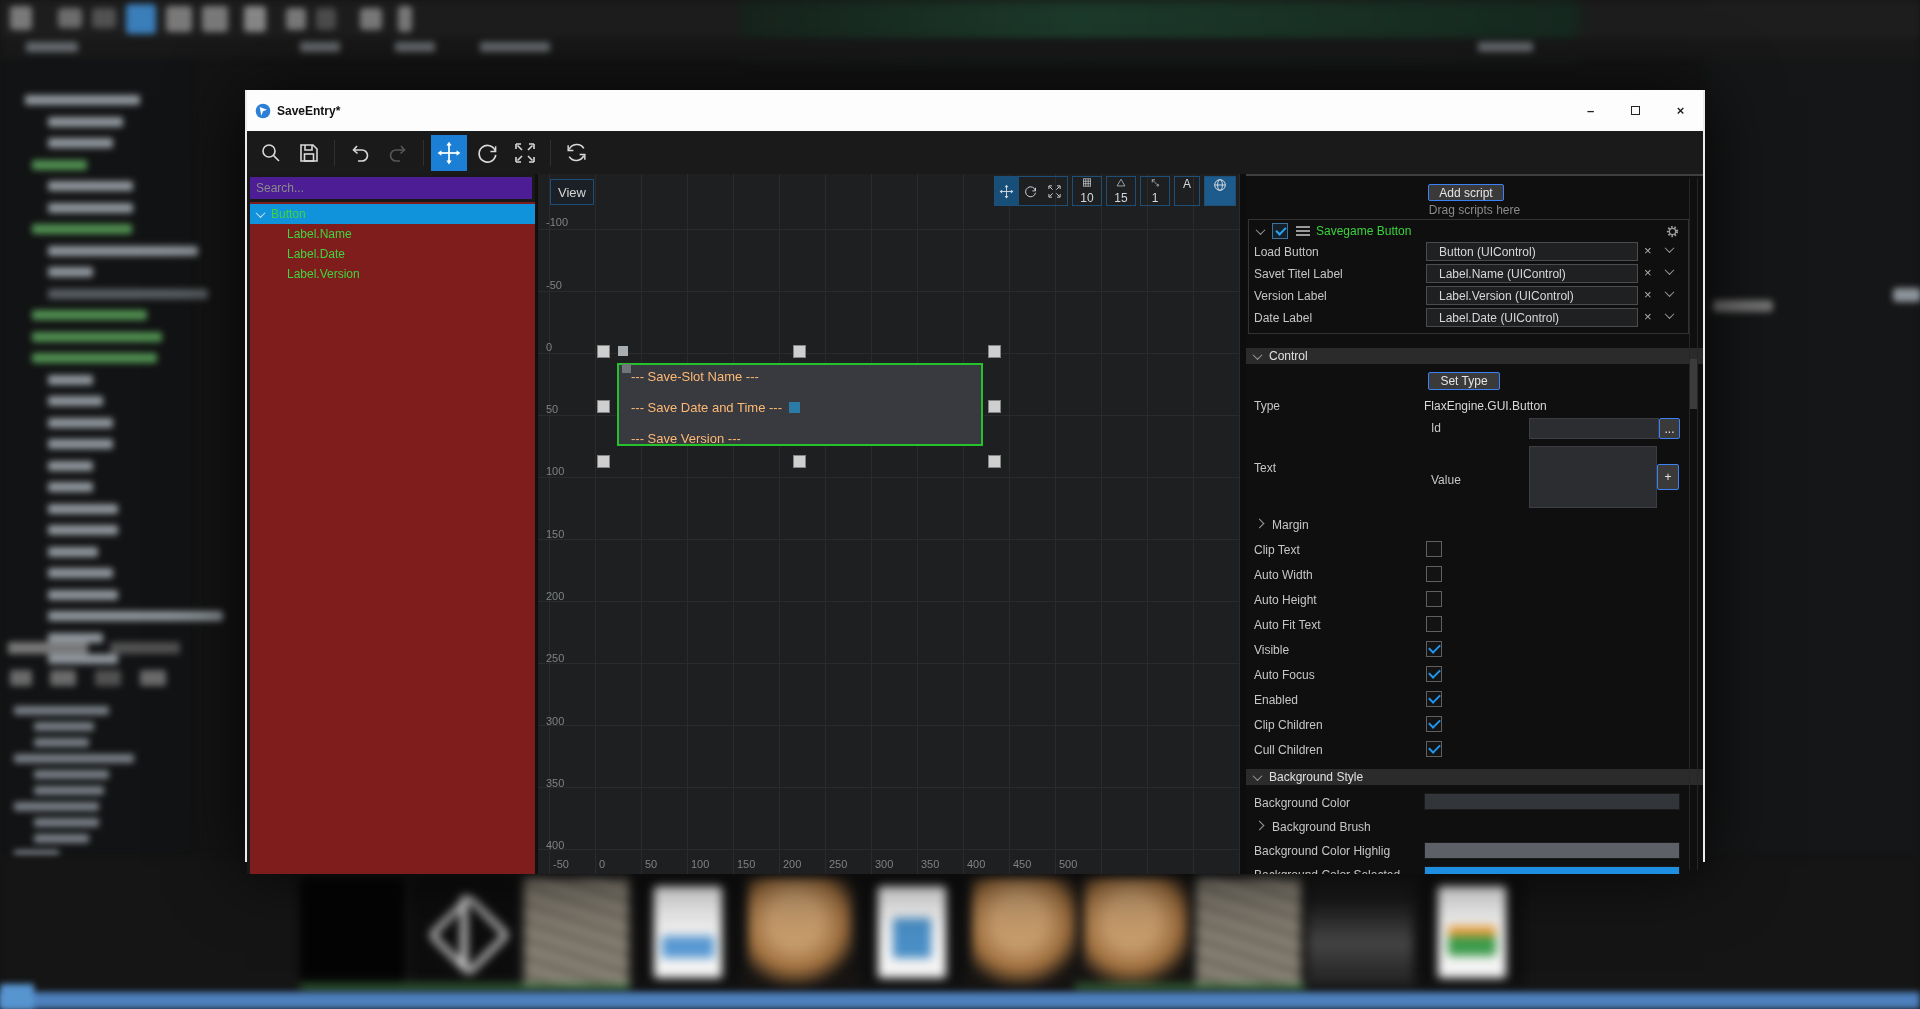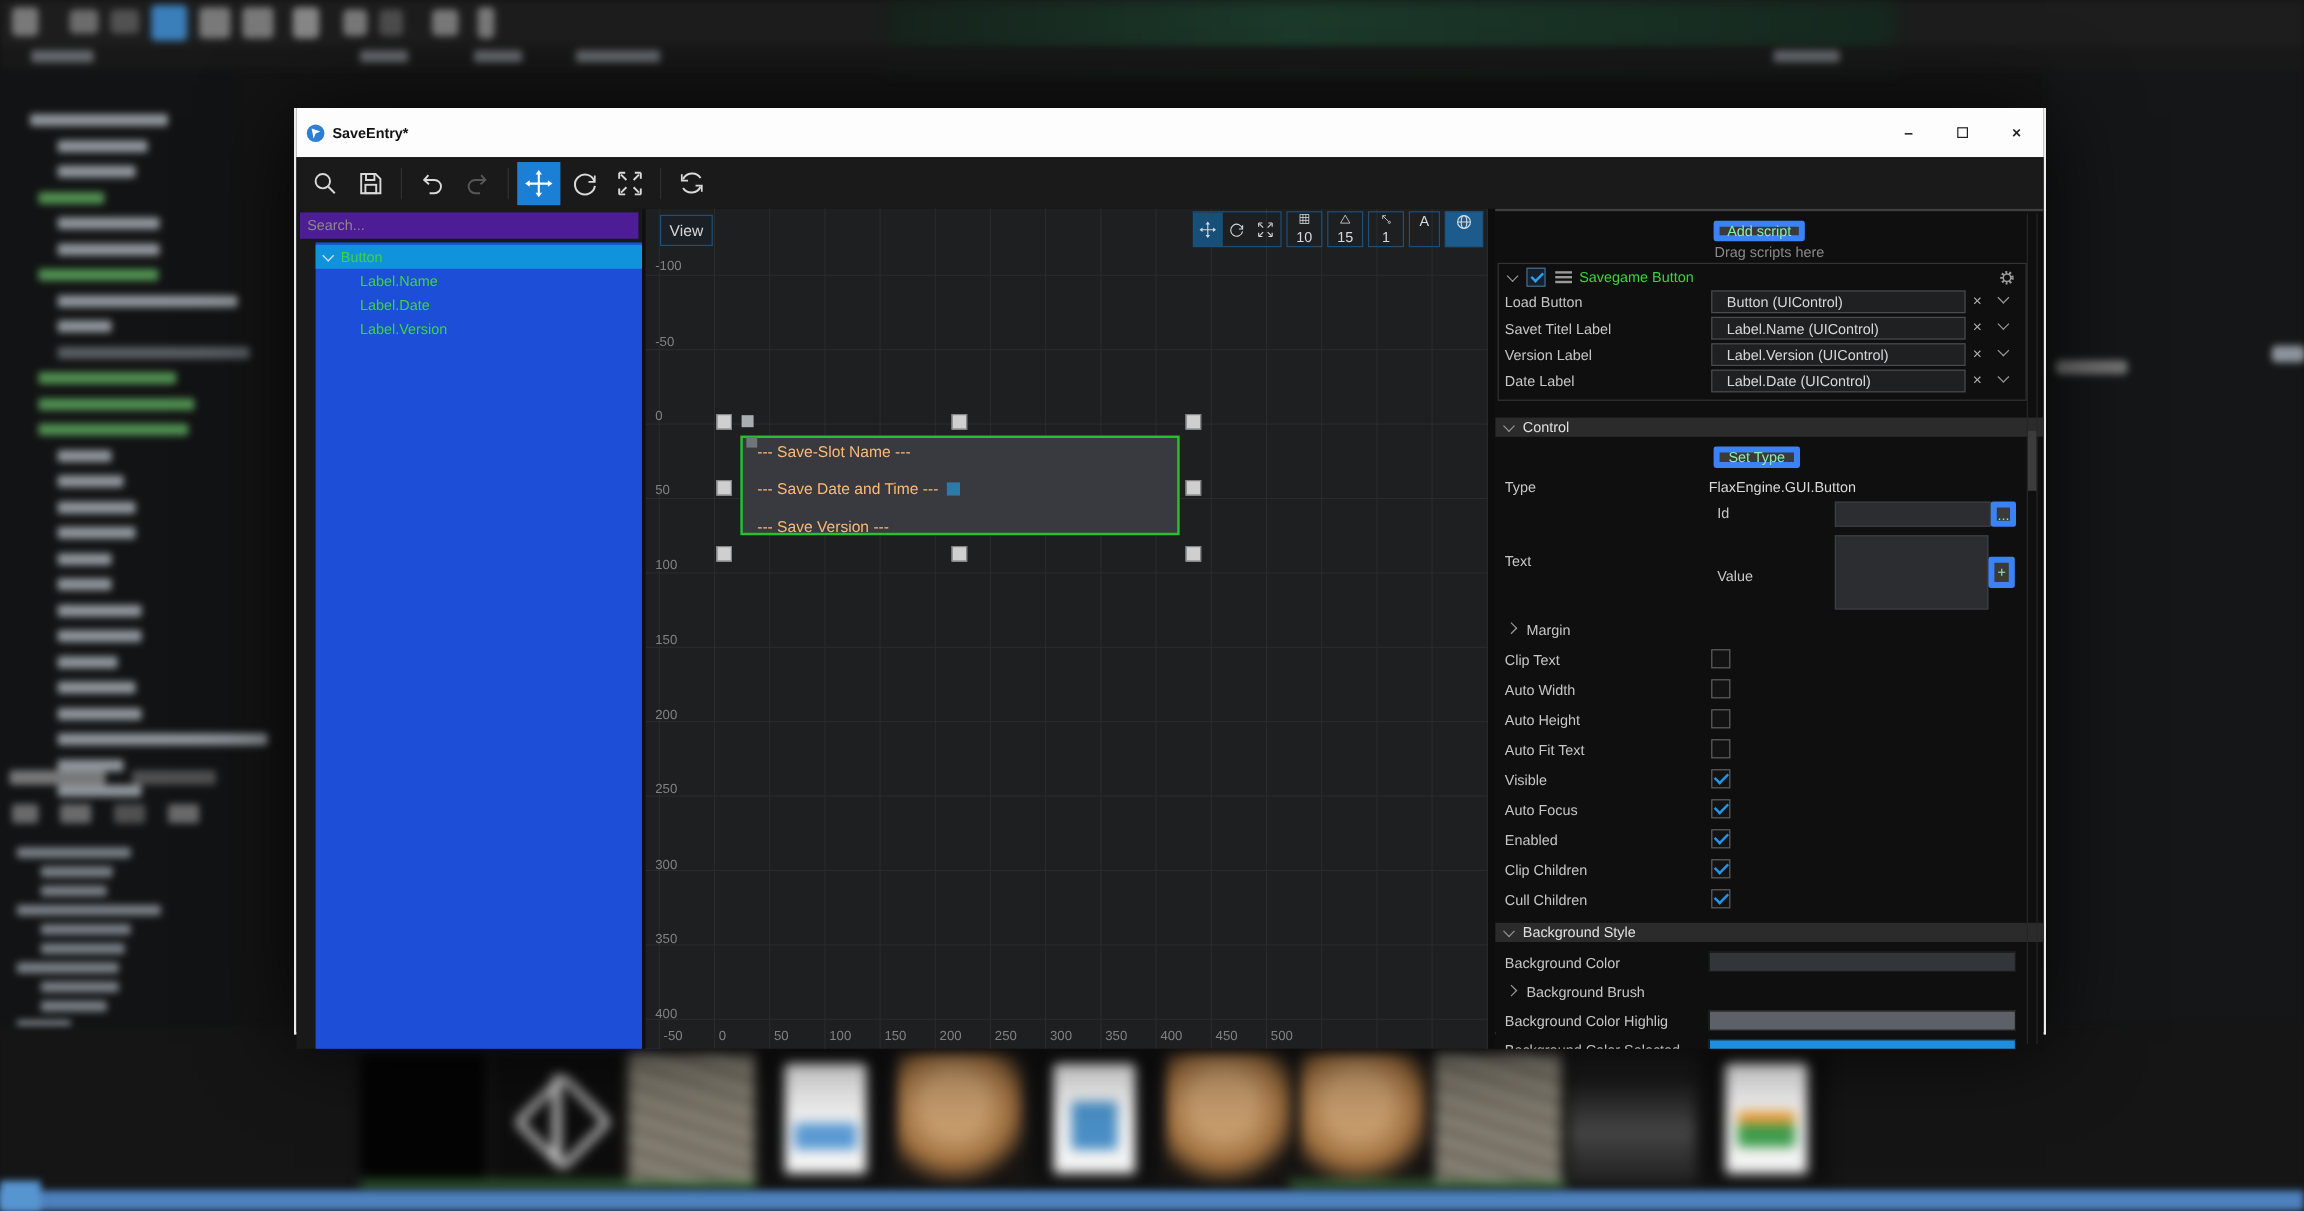--- a/index.html
+++ b/index.html
@@ -59,21 +59,21 @@
   .tbtn.disabled svg { stroke:#575757; }
   .tbtn.active svg { stroke:#fff; }
 
   .dcontent { display:flex; height:700px; }
 
   
   .treepanel { width:288px; background:#191919; position:relative; }
   .search-input { position:absolute; left:3px; top:3px; width:282px; height:22px; background:#4c1d95;
     border:none; outline:none; color:#cfcfcf; font-size:12px; padding:0 6px; font-family:"Liberation Sans",sans-serif; }
   .search-input::placeholder { color:#8a8a8a; }
-  .treearea { position:absolute; left:16px; top:28px; bottom:0; width:100%; background:#1d4ed8; }
+  .treearea { position:absolute; left:3px; top:28px; bottom:0; width:100%; background:#7f1d1d; }
   .treerow { position:absolute; left:0; width:100%; height:20px; display:flex; align-items:center;
     color:#3fd43f; font-size:12px; cursor:pointer; }
   .treerow.selected { background:#1193dc; }
   .chev { display:inline-block; width:7px; height:7px; border-left:1px solid #cfe3f3; border-bottom:1px solid #cfe3f3; }
   .chev.down { transform:rotate(-45deg) translate(1px,-1px); }
   .chev.right { transform:rotate(-135deg); border-color:#9a9a9a; }
   .chev.gray { border-color:#9a9a9a; }
 
   
   .canvas { flex:1; position:relative; background:#1d1f20; overflow:hidden;
@@ -94,22 +94,22 @@
   .rlabel { position:absolute; color:#7f8284; font-size:11px; }
   .sel-rect { position:absolute; left:79px; top:189px; width:366px; height:83px;
     background:#393940; border:2px solid #24c32b; color:#fdba74; font-size:13px; }
   .sel-line { position:absolute; left:12px; white-space:nowrap; }
   .anchor-sq { display:inline-block; width:11px; height:11px; background:#2c7ba6; margin-left:7px; vertical-align:-1px; }
   .handle { position:absolute; width:13px; height:13px; background:#cfcfcf; border:1px solid #848484; cursor:pointer; }
   .pivot { position:absolute; background:#a8adb2; }
 
   
   .inspector { width:457px; background:#0f0f0f; position:relative; overflow:hidden; border-top:2px solid #3f3f3f; }
-  .ibtn { position:absolute; background:#3a3a3a; border:5px solid #3b82f6; border-radius:2px;
-    color:#86efac; font-size:12px; display:flex; align-items:center; justify-content:center; cursor:pointer; }
+  .ibtn { position:absolute; background:#3a3a3a; border:1px solid #3b82f6; border-radius:2px;
+    color:#e5e5e5; font-size:12px; display:flex; align-items:center; justify-content:center; cursor:pointer; }
   .ilabel { position:absolute; color:#c6c6c6; font-size:12px; white-space:nowrap; }
   .ivalue { position:absolute; color:#d8d8d8; font-size:12px; white-space:nowrap; }
   .hint { position:absolute; width:100%; text-align:center; color:#8a8a8a; font-size:12px; }
   .group { position:absolute; border:1px solid #333; }
   .ghead { position:absolute; left:0; top:0; width:100%; height:22px; display:flex; align-items:center; }
   .gname { color:#3bd33b; font-size:12px; margin-left:6px; }
   .burger { width:14px; margin-left:8px; display:flex; flex-direction:column; gap:2px; }
   .burger i { display:block; height:2px; background:#9a9a9a; }
   .cbx { width:16px; height:16px; background:#15202b; border:1px solid #3b719c; margin-left:8px; position:relative; }
   .cbx::after { content:''; position:absolute; left:3px; top:3px; width:8px; height:4px;

